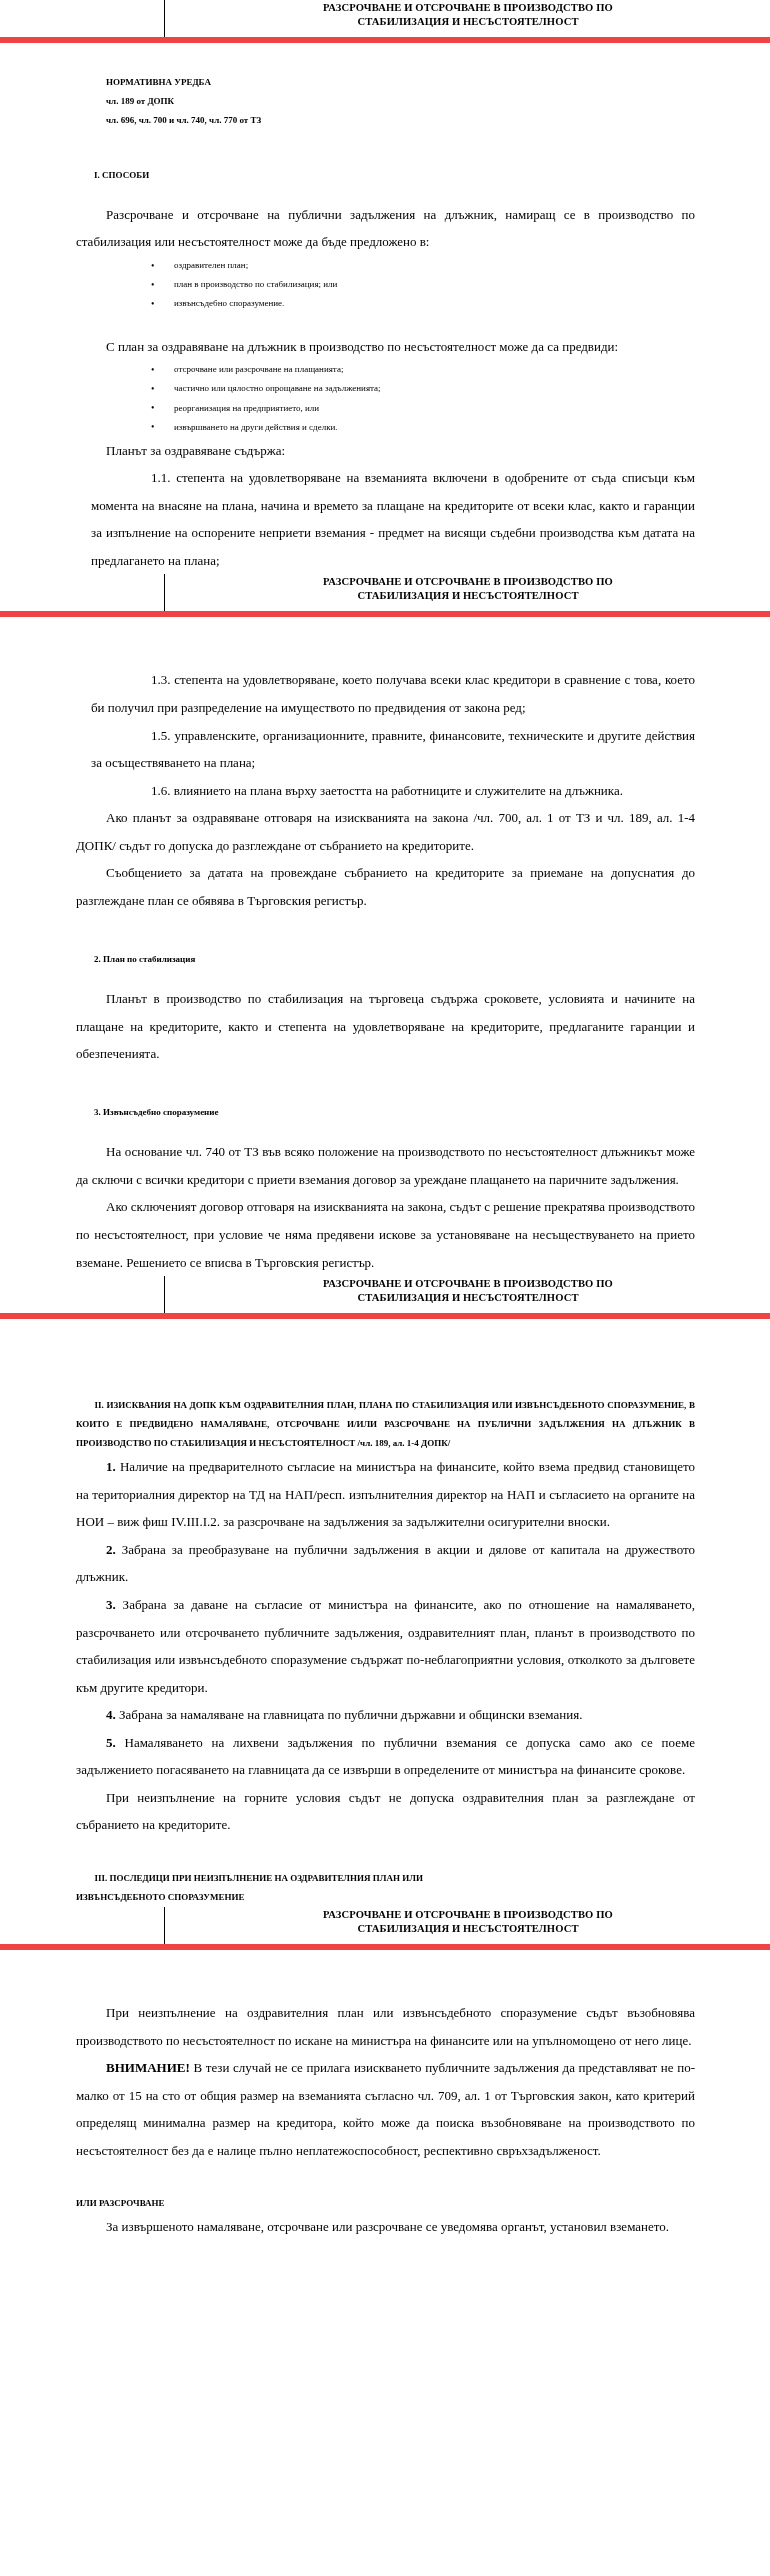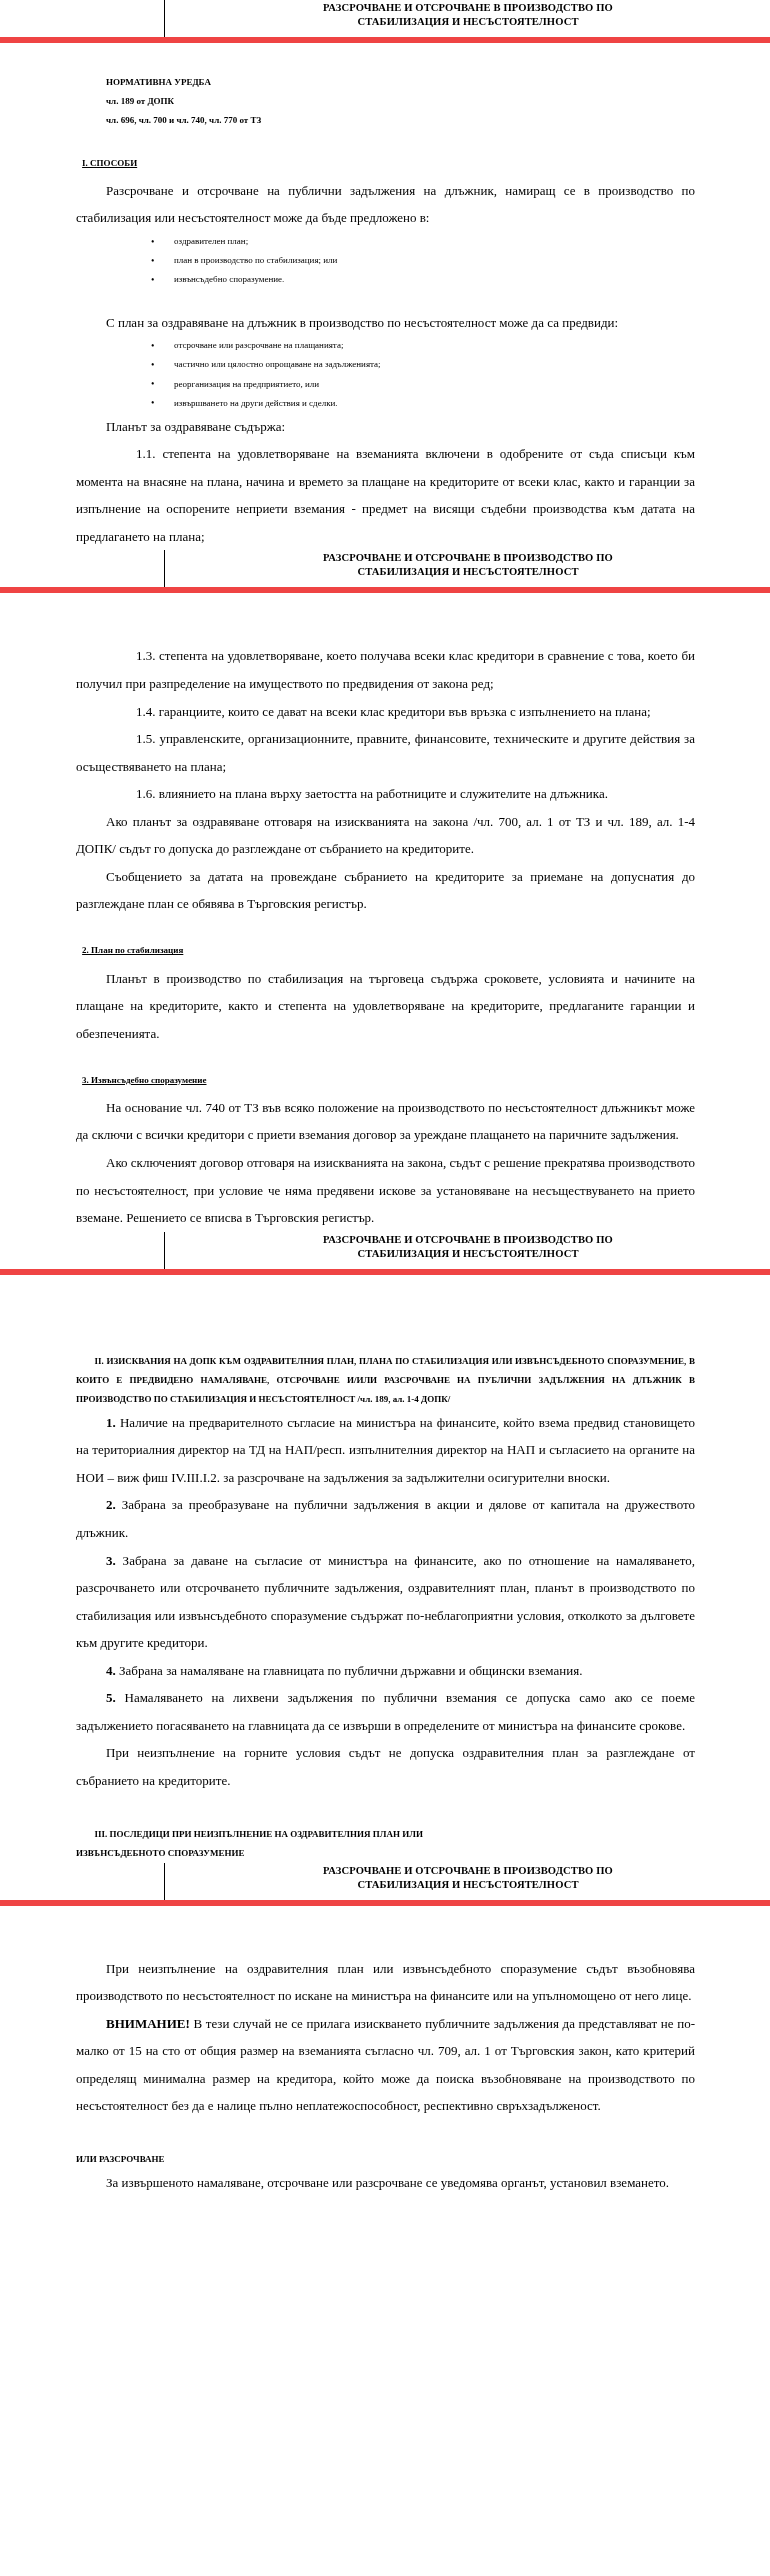--- a/index.html
+++ b/index.html
@@ -70,26 +70,25 @@
   .title-block {
     padding-left: 30px;
   }
   .title-block .tline {
     font-weight: bold;
     font-size: 9px;
     line-height: 2.12;
   }
 
   h3.sec {
-    margin: 4px;
+    margin: 16px;
     font-weight: bold;
     font-size: 9px;
     line-height: 2.12;
     text-align: left;
-    text-decoration: underline;
   }
   h3.sec.pad { padding-left: 2.1px; }
 
   h2.roman {
     margin: 0;
     font-weight: bold;
     font-size: 9px;
     line-height: 2.12;
     text-align: justify;
     text-indent: 18.5px;
@@ -112,21 +111,21 @@
   ul.blist li .bullet {
     position: absolute;
     left: -23px;
     top: -0.5px;
     font-size: 9.8px;
     line-height: 2.12;
   }
 
   p.numitem { text-indent: 30px; }
   p.numitem .num { font-weight: bold; }
-  p.subitem { text-indent: 60px; }
+  p.subitem { text-indent: 60px; margin-left: 15px; }
 
   .strong { font-weight: bold; }
 </style>
 </head>
 <body>
 
 <div class="page">
 
   <div class="page-header">
     <div class="hdr-left"></div>
@@ -184,21 +183,20 @@
       <span class="hdr-line">РАЗСРОЧВАНЕ И ОТСРОЧВАНЕ В ПРОИЗВОДСТВО ПО</span>
       <span class="hdr-line">СТАБИЛИЗАЦИЯ И НЕСЪСТОЯТЕЛНОСТ</span>
     </div>
   </div>
 
   <div class="body-area">
     <div class="gap-xl"></div>
 
     <p class="subitem">1.3. степента на удовлетворяване, което получава всеки клас кредитори в сравнение с това, което би получил при разпределение на имуществото по предвидения от закона ред;</p>
 
-    <p class="subitem">1.4. гаранциите, които се дават на всеки клас кредитори във връзка с изпълнението на плана;</p>
 
     <p class="subitem">1.5. управленските, организационните, правните, финансовите, техническите и другите действия за осъществяването на плана;</p>
 
     <p class="subitem">1.6. влиянието на плана върху заетостта на работниците и служителите на длъжника.</p>
 
     <p class="ind">Ако планът за оздравяване отговаря на изискванията на закона /чл. 700, ал. 1 от ТЗ и чл. 189, ал. 1-4 ДОПК/ съдът го допуска до разглеждане от събранието на кредиторите.</p>
 
     <p class="ind">Съобщението за датата на провеждане събранието на кредиторите за приемане на допуснатия до разглеждане план се обявява в Търговския регистър.</p>
 
     <div class="gap-m"></div>

